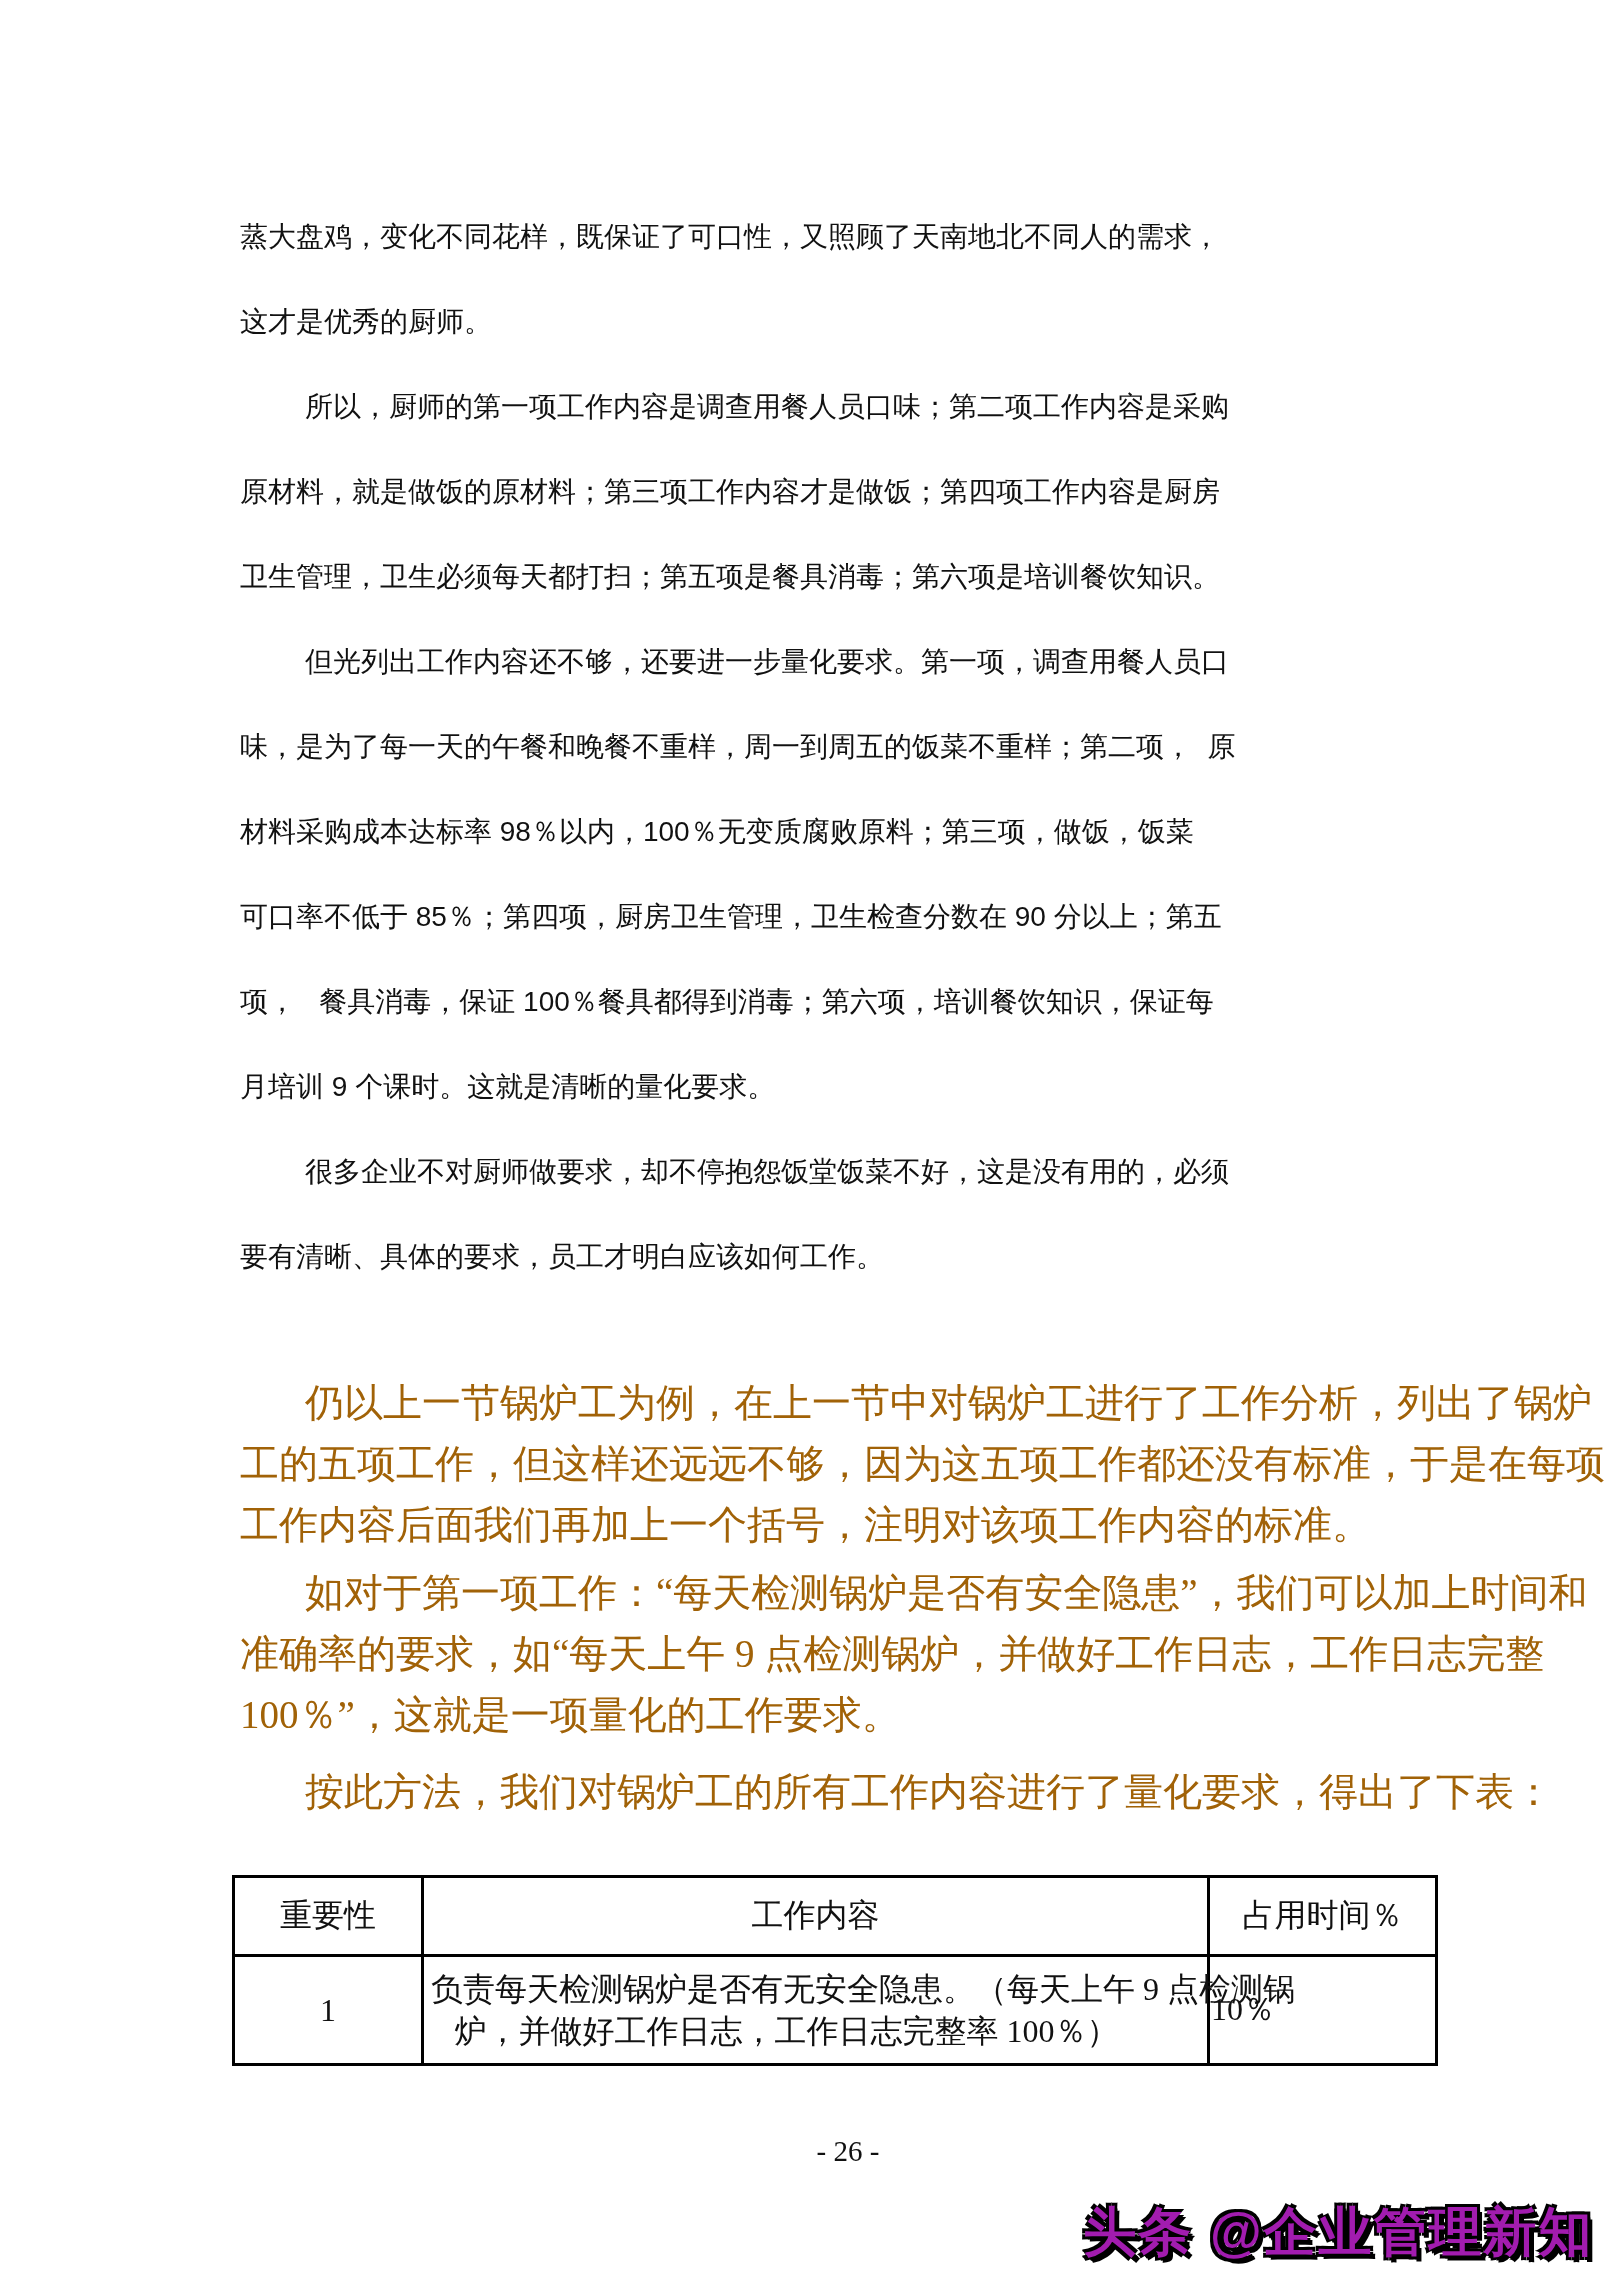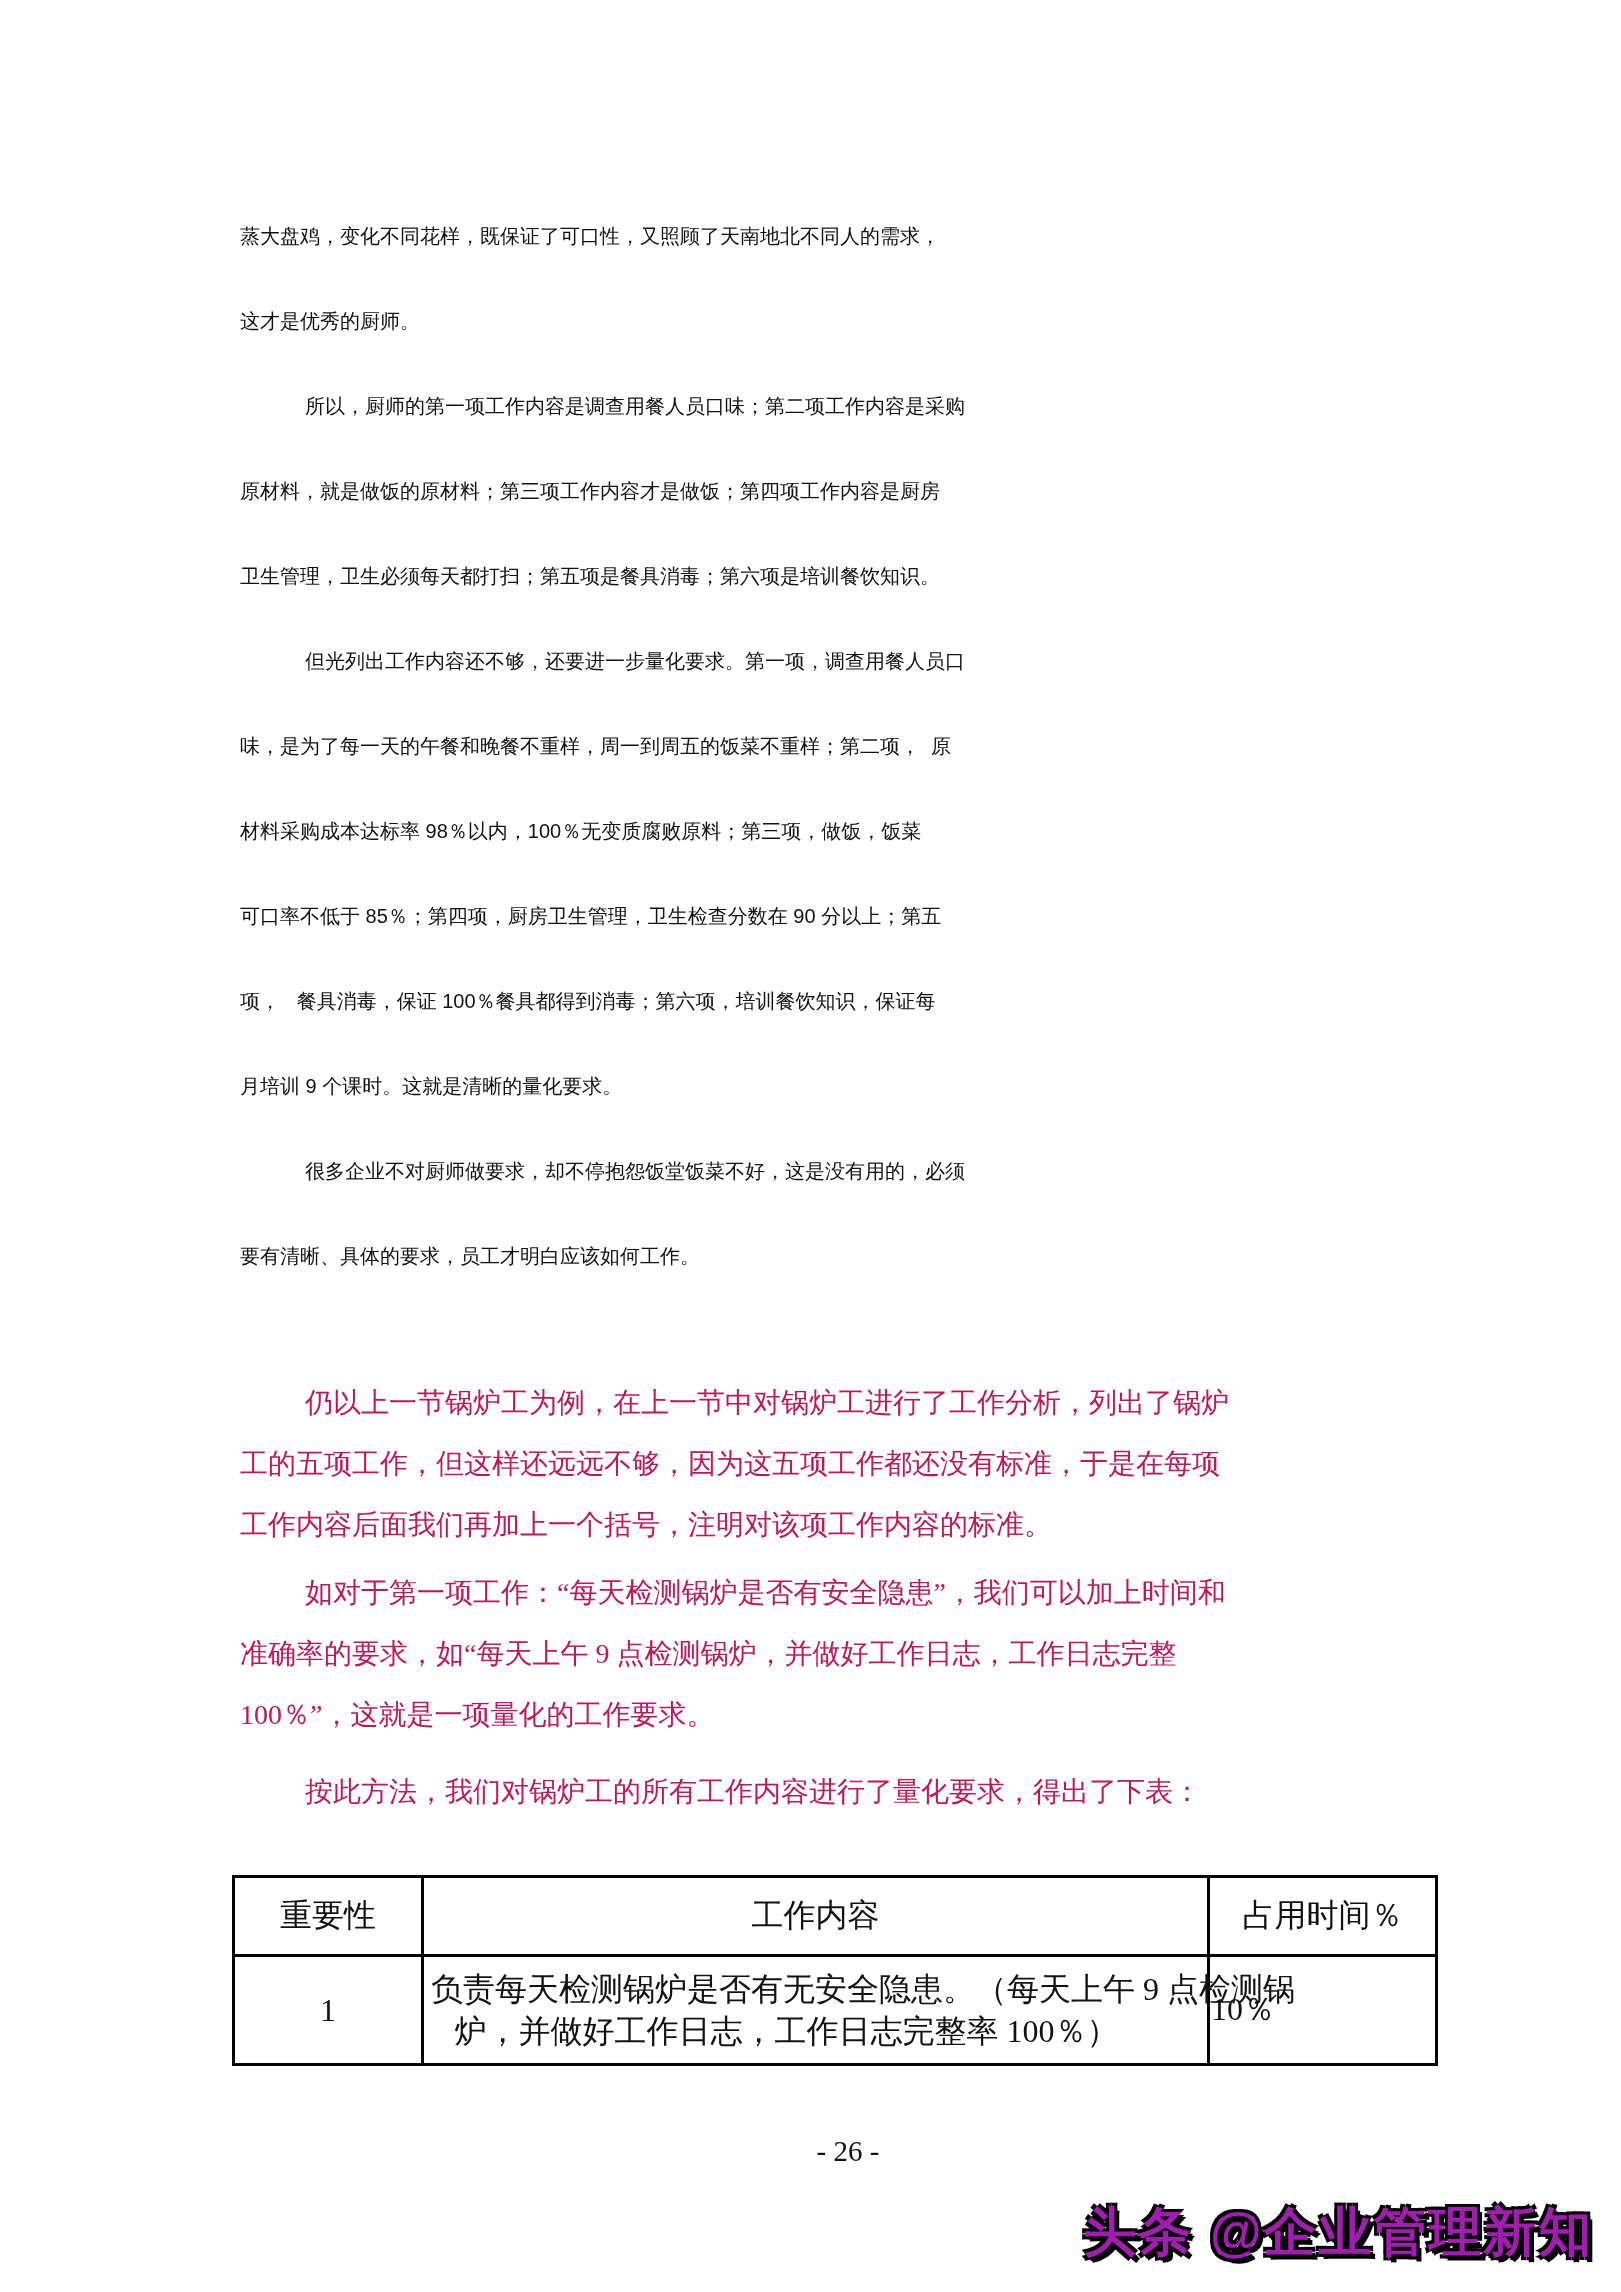--- a/index.html
+++ b/index.html
@@ -14,39 +14,39 @@
   .sans-block {
     position: absolute;
     left: 240px; top: 194px;
     width: 1147px;
   }
   .sans-line {
     height: 85px;
     display: flex;
     align-items: center;
     font-family: "Liberation Sans", sans-serif;
-    font-size: 20px;
+    font-size: 28px;
     letter-spacing: 0px;
     white-space: pre;
     color: #111;
   }
   
   .serif-block {
     position: absolute;
     left: 240px; top: 1372px;
     width: 1147px;
   }
   .serif-line {
     height: 61px;
     display: flex;
     align-items: center;
     font-family: "Liberation Serif", serif;
-    font-size: 28px;
+    font-size: 39px;
     white-space: pre;
-    color: #be185d;
+    color: #a16207;
   }
   .indent { padding-left: 65px; }
   .pgap-sm { margin-top: 7.8px; }
   .pgap-md { margin-top: 15.7px; }
 
   
   .work-table {
     position: absolute;
     left: 232px; top: 1875px;
     width: 1189px;

